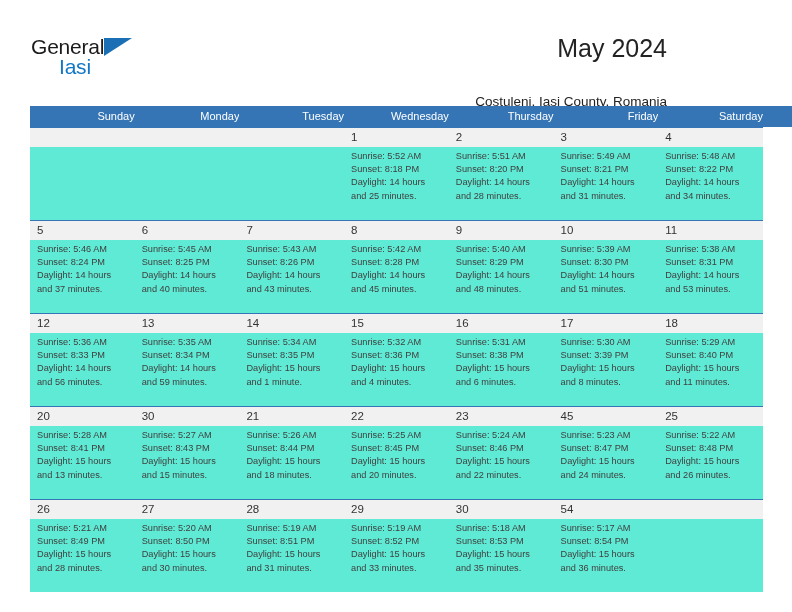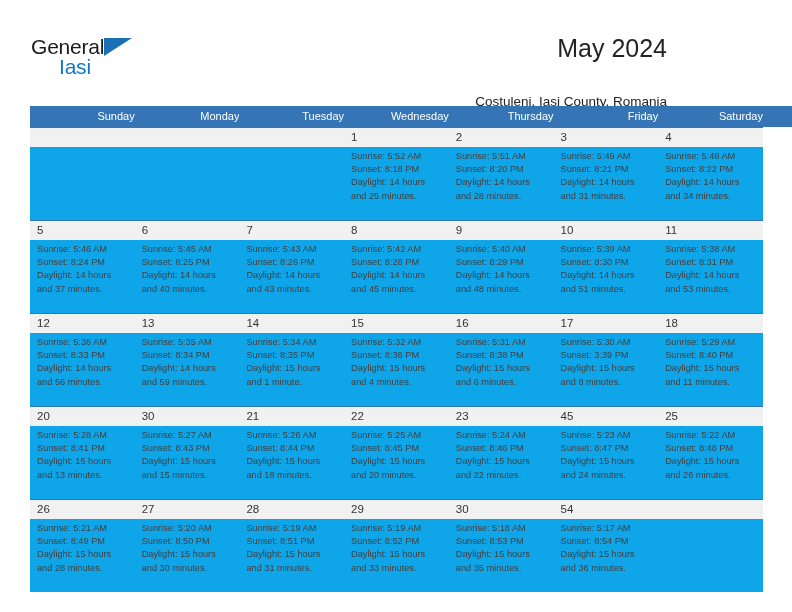--- a/index.html
+++ b/index.html
@@ -124,21 +124,21 @@
   .week-numbers {
     display: flex;
     width: 733px;
     height: 19px;
     background: #f1f1f1;
   }
   .week-body {
     display: flex;
     width: 733px;
     height: 73px;
-    background: #0ea5e9;
+    background: #5eead4;
   }
 
   .num-cell {
     width: 104.71px;
     height: 19px;
     box-sizing: border-box;
     padding-left: 7px;
     font-size: 11.5px;
     color: #333333;
     line-height: 19px;

